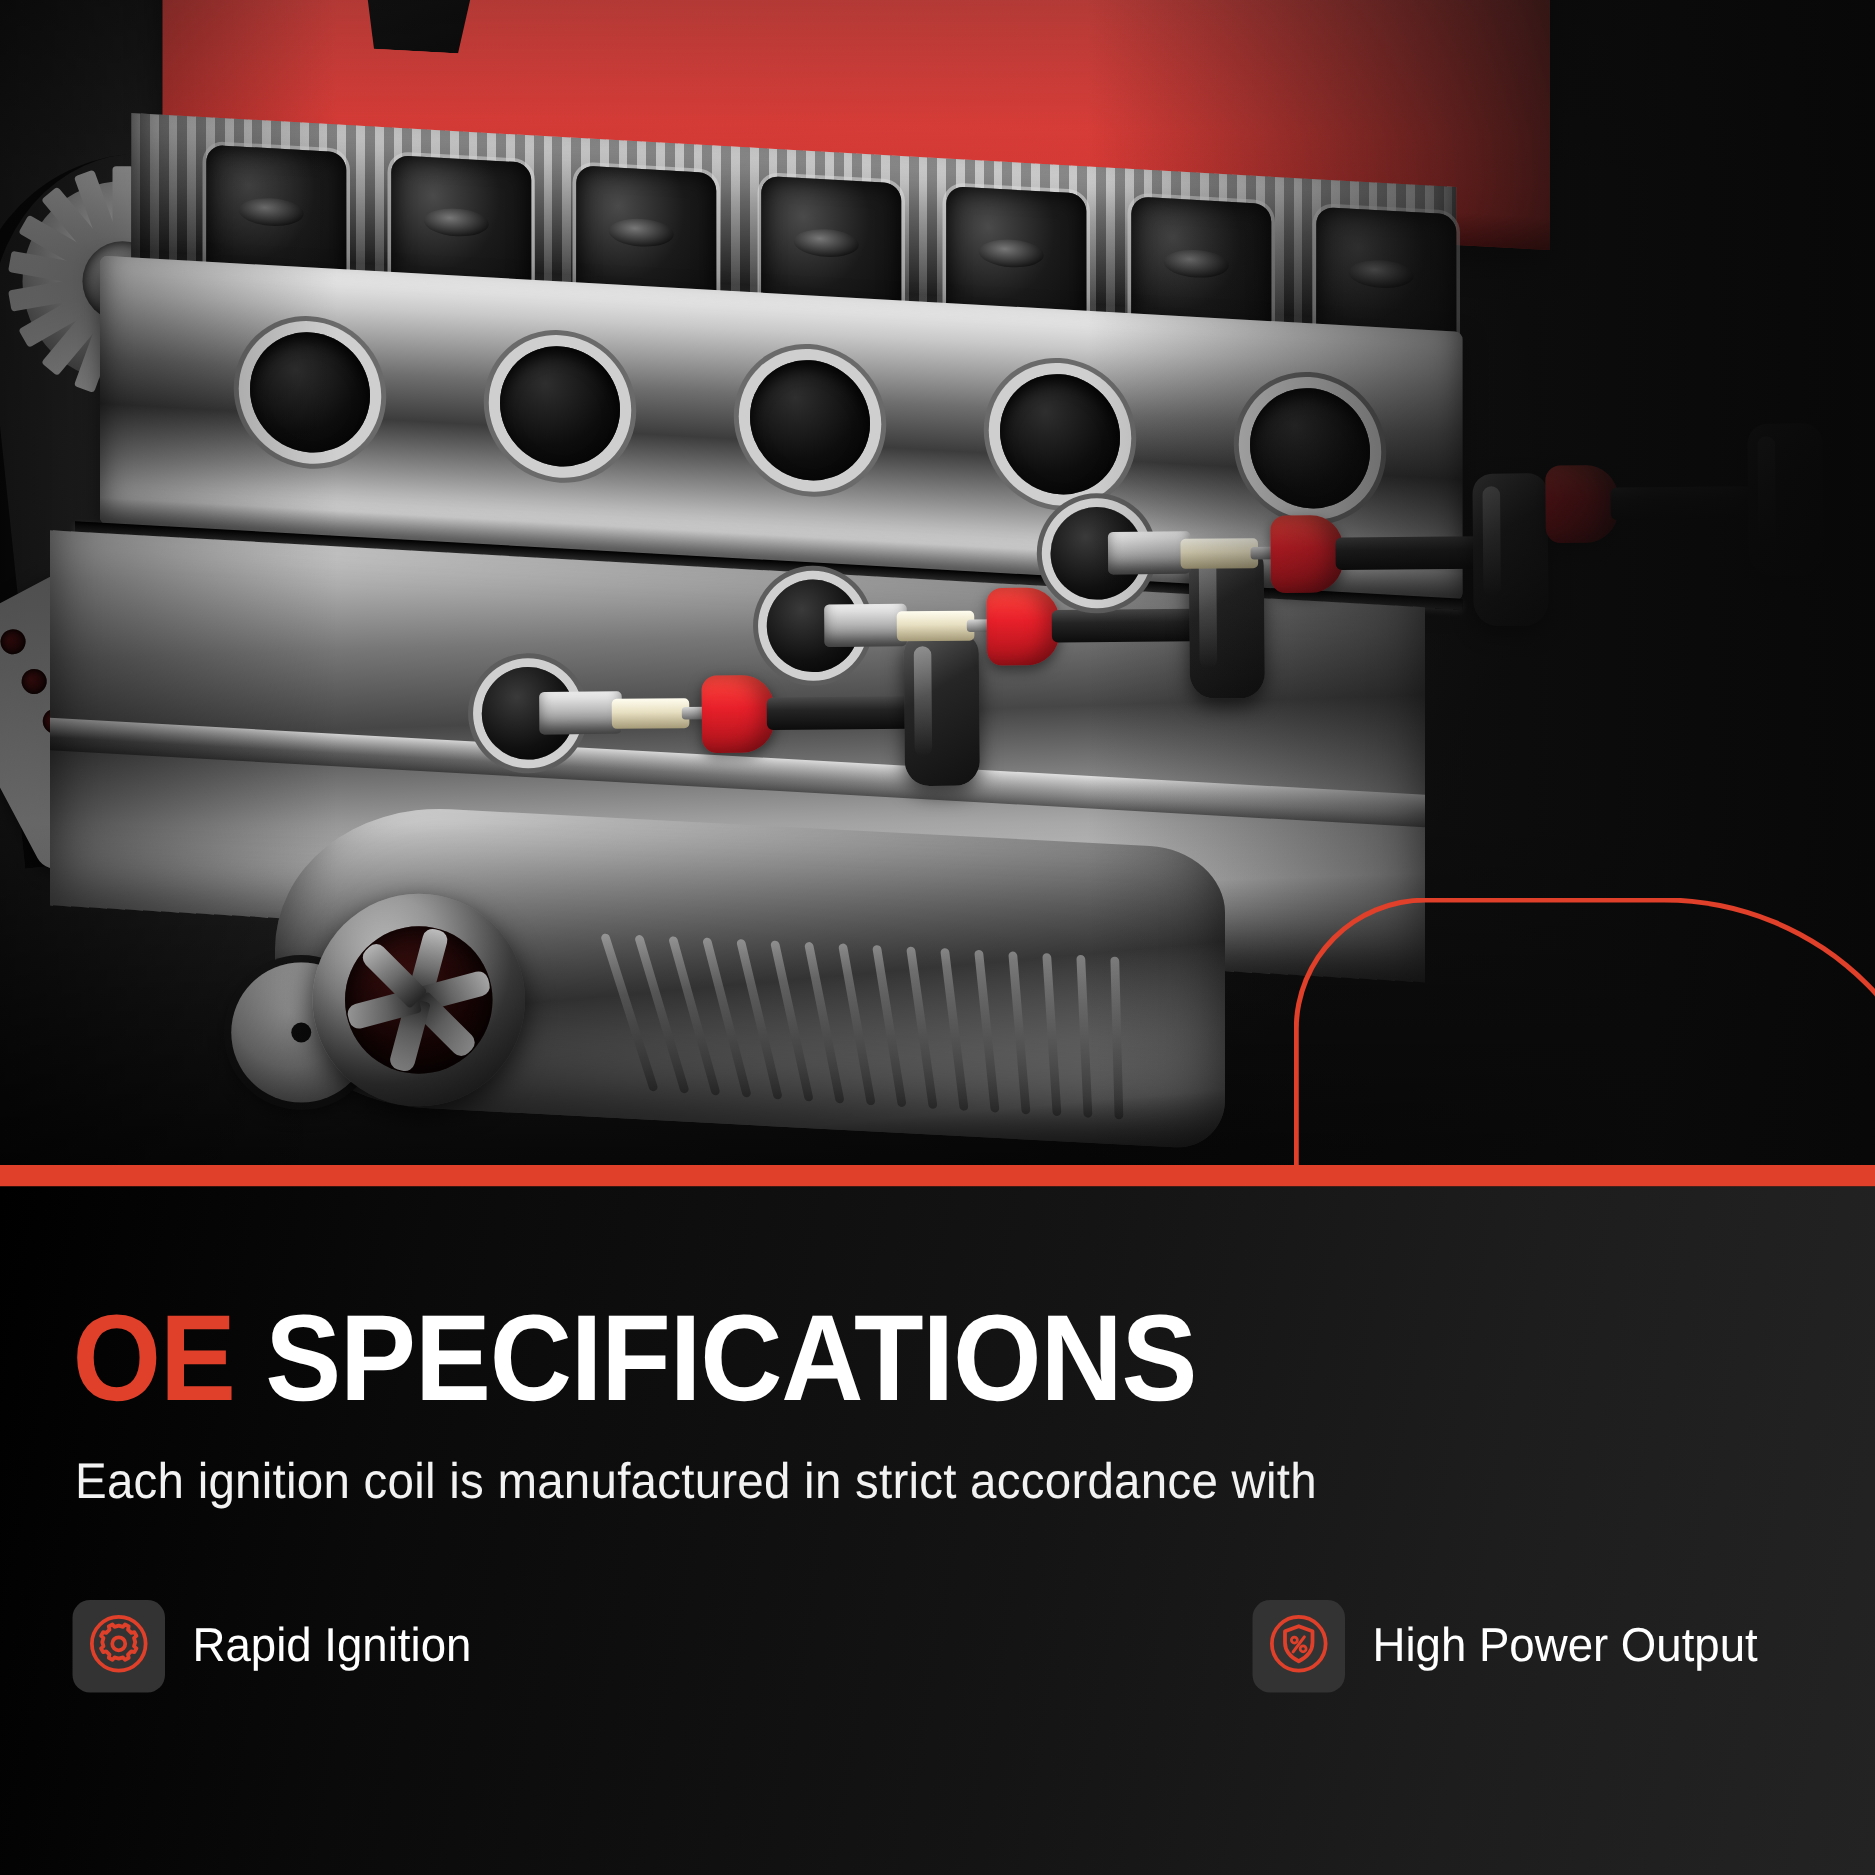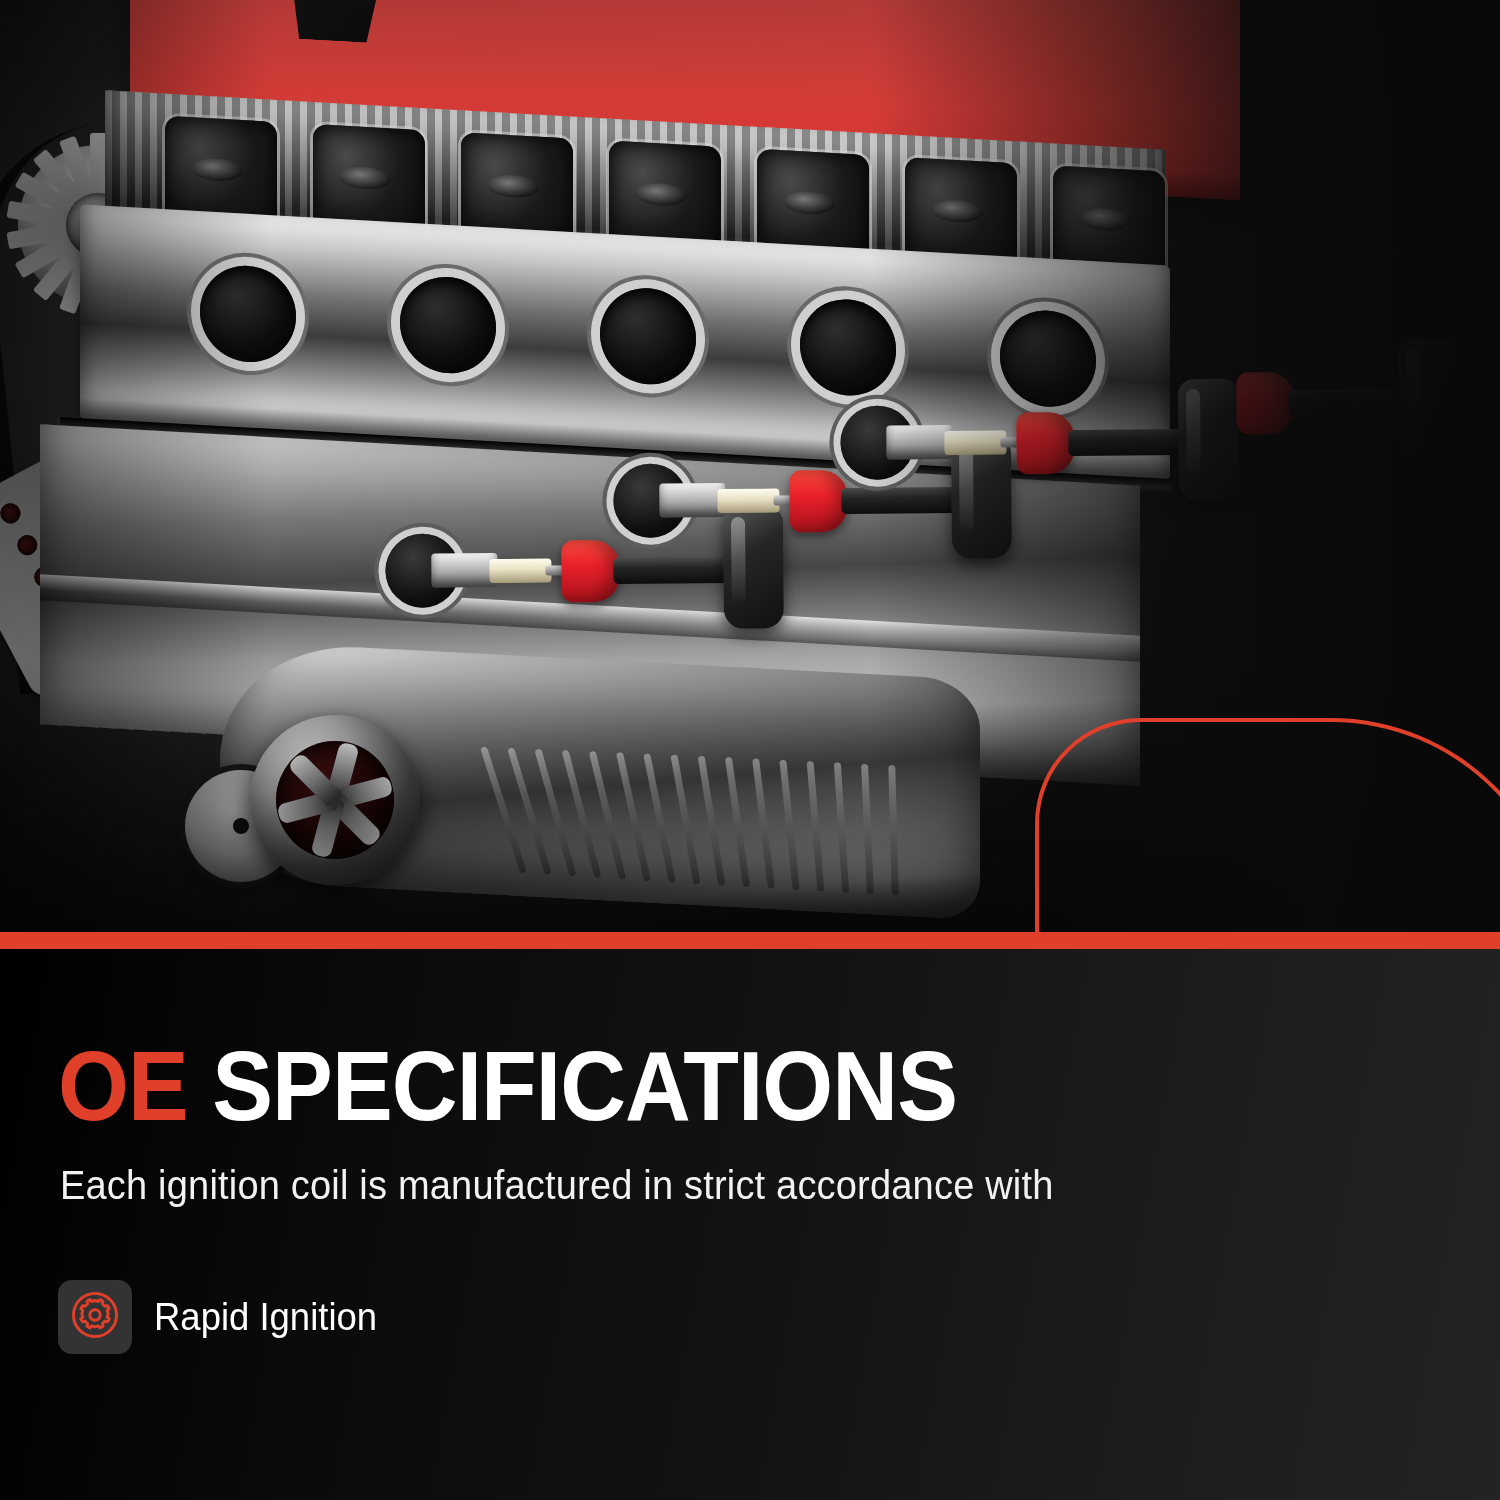--- a/index.html
+++ b/index.html
@@ -508,15 +508,29 @@
             <circle cx="25" cy="25" r="21.5" fill="none" stroke="#e0402a" stroke-width="3"></circle>
             <path fill="none" stroke="#e0402a" stroke-width="3" stroke-linejoin="round" d="M25 10.5 l3.4 1.0 1.6 -2.0 3.0 1.7 -0.6 2.5 2.6 2.6 2.5 -0.6 1.7 3.0 -2.0 1.6 1.0 3.4 -1.0 3.4 2.0 1.6 -1.7 3.0 -2.5 -0.6 -2.6 2.6 0.6 2.5 -3.0 1.7 -1.6 -2.0 -3.4 1.0 -3.4 -1.0 -1.6 2.0 -3.0 -1.7 0.6 -2.5 -2.6 -2.6 -2.5 0.6 -1.7 -3.0 2.0 -1.6 -1.0 -3.4 1.0 -3.4 -2.0 -1.6 1.7 -3.0 2.5 0.6 2.6 -2.6 -0.6 -2.5 3.0 -1.7 1.6 2.0 z"></path>
             <circle cx="25" cy="25" r="5.2" fill="none" stroke="#e0402a" stroke-width="3"></circle>
           </svg>
         </span>
       </div>
       <div class="feat-label">Rapid Ignition</div>
     </div>
 
 
+    <div class="feature feat-3">
+      <div class="feat-tile">
+        <span>
+          <svg width="50" height="50" viewBox="0 0 50 50">
+            <circle cx="25" cy="25" r="21.5" fill="none" stroke="#e0402a" stroke-width="3"></circle>
+            <path fill="none" stroke="#e0402a" stroke-width="3" stroke-linejoin="round" d="M25 11 l11 4 v9 c0 7 -5 12 -11 15 c-6 -3 -11 -8 -11 -15 v-9 z"></path>
+            <circle cx="21.5" cy="22" r="2.4" fill="none" stroke="#e0402a" stroke-width="2.2"></circle>
+            <circle cx="28.5" cy="29" r="2.4" fill="none" stroke="#e0402a" stroke-width="2.2"></circle>
+            <line x1="29.5" y1="19.5" x2="20.5" y2="31.5" stroke="#e0402a" stroke-width="2.4" stroke-linecap="round"></line>
+          </svg>
+        </span>
+      </div>
+      <div class="feat-label">High Power Output</div>
+    </div>
 
   </div>
 </div>
 
 </body></html>

